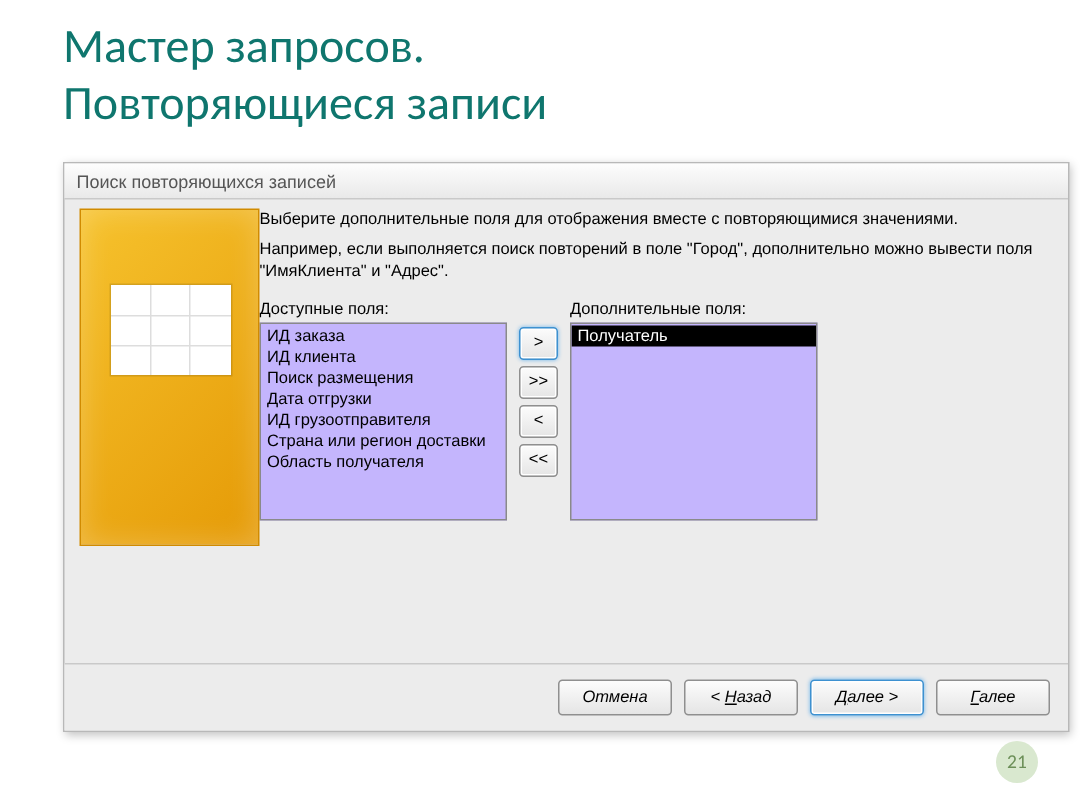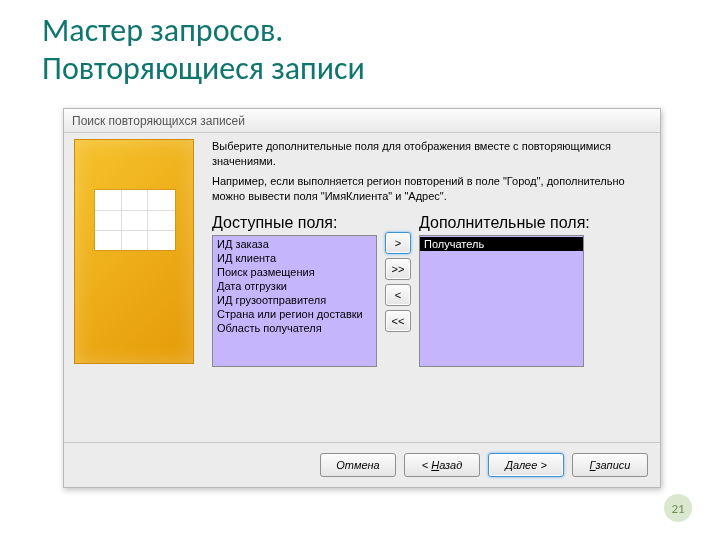--- a/index.html
+++ b/index.html
@@ -21,47 +21,45 @@
     font-size: 32px;
     line-height: 1.18;
     color: #0f766e;
     font-weight: 400;
   }
 
   .dialog {
     position: absolute;
     top: 108px;
     left: 42px;
-    width: 598px;
+    width: 671px;
     height: 380px;
     border: 1px solid #b8b8b8;
     background: #ececec;
     box-shadow: 1px 2px 6px rgba(0,0,0,0.25);
     font-size: 11px;
     color: #000;
-    margin-left: 21px;
   }
   .dlg-titlebar {
     height: 24px;
     border-bottom: 1px solid #c9c9c9;
     background: linear-gradient(#fdfdfd, #e9e9e9);
     color: #555;
     font-size: 12px;
     line-height: 24px;
     padding: 0 8px;
   }
   .dlg-body {
     display: flex;
     flex-direction: column;
     height: calc(100% - 24px);
   }
   .dlg-content {
     display: flex;
     padding: 6px 10px 8px 10px;
-    gap: 18px;
     flex: 1;
   }
 
   
   .illus {
     width: 120px;
     height: 225px;
     background: linear-gradient(135deg,#f6c22d,#e59a06);
     border: 1px solid #d18b00;
     box-shadow: inset 0 0 20px rgba(255,255,255,.25);
@@ -100,21 +98,21 @@
   .cols-row {
     display:flex;
     gap: 8px;
     margin-top: 6px;
   }
   .col-group {
     display:flex;
     flex-direction:column;
     gap:3px;
   }
-  .col-label { font-size: 16px; }
+  .col-label { font-size: 11px; }
   .listbox {
     width: 165px;
     height: 132px;
     background:#c4b5fd;
     border:1px solid #8a8a8a;
     overflow:hidden;
     font-size:11px;
     padding:1px 0;
   }
   .listbox .item {
@@ -209,21 +207,21 @@
       <div class="illus">
         <div class="illus-table">
           <span class="v1"></span>
             <span class="v2"></span>
         </div>
       </div>
 
       <div class="right-pane">
         <div class="instr">
           <p>Выберите дополнительные поля для отображения вместе с повторяющимися значениями.</p>
-          <p>Например, если выполняется регион повторений в поле "Город", дополнительно можно вывести поля "ИмяКлиента" и "Адрес".</p>
+          <p>Например, если выполняется поиск повторений в поле "Город", дополнительно можно вывести поля "ИмяКлиента" и "Адрес".</p>
         </div>
 
         <div class="cols-row">
 
           <div class="col-group">
             <span class="col-label">Доступные поля:</span>
             <div class="listbox" id="available-list">
                 <div class="item">ИД заказа</div>
                 <div class="item">ИД клиента</div>
                 <div class="item">Поиск размещения</div>
@@ -248,18 +246,18 @@
               </div>
           </div>
         </div>
       </div>
     </div>
 
     <div class="dlg-footer">
       <button class="dlg-btn">Отмена</button>
       <button class="dlg-btn"><span>&lt; </span><u>Н</u><span>азад</span></button>
       <button class="dlg-btn default"><span></span><u>Д</u><span>алее &gt;</span></button>
-      <button class="dlg-btn"><span></span><u>Г</u><span>записи</span></button>
+      <button class="dlg-btn"><span></span><u>Г</u><span>алее</span></button>
     </div>
   </div>
 </div>
 
 <div class="page-badge">21</div>
 
 </body></html>

